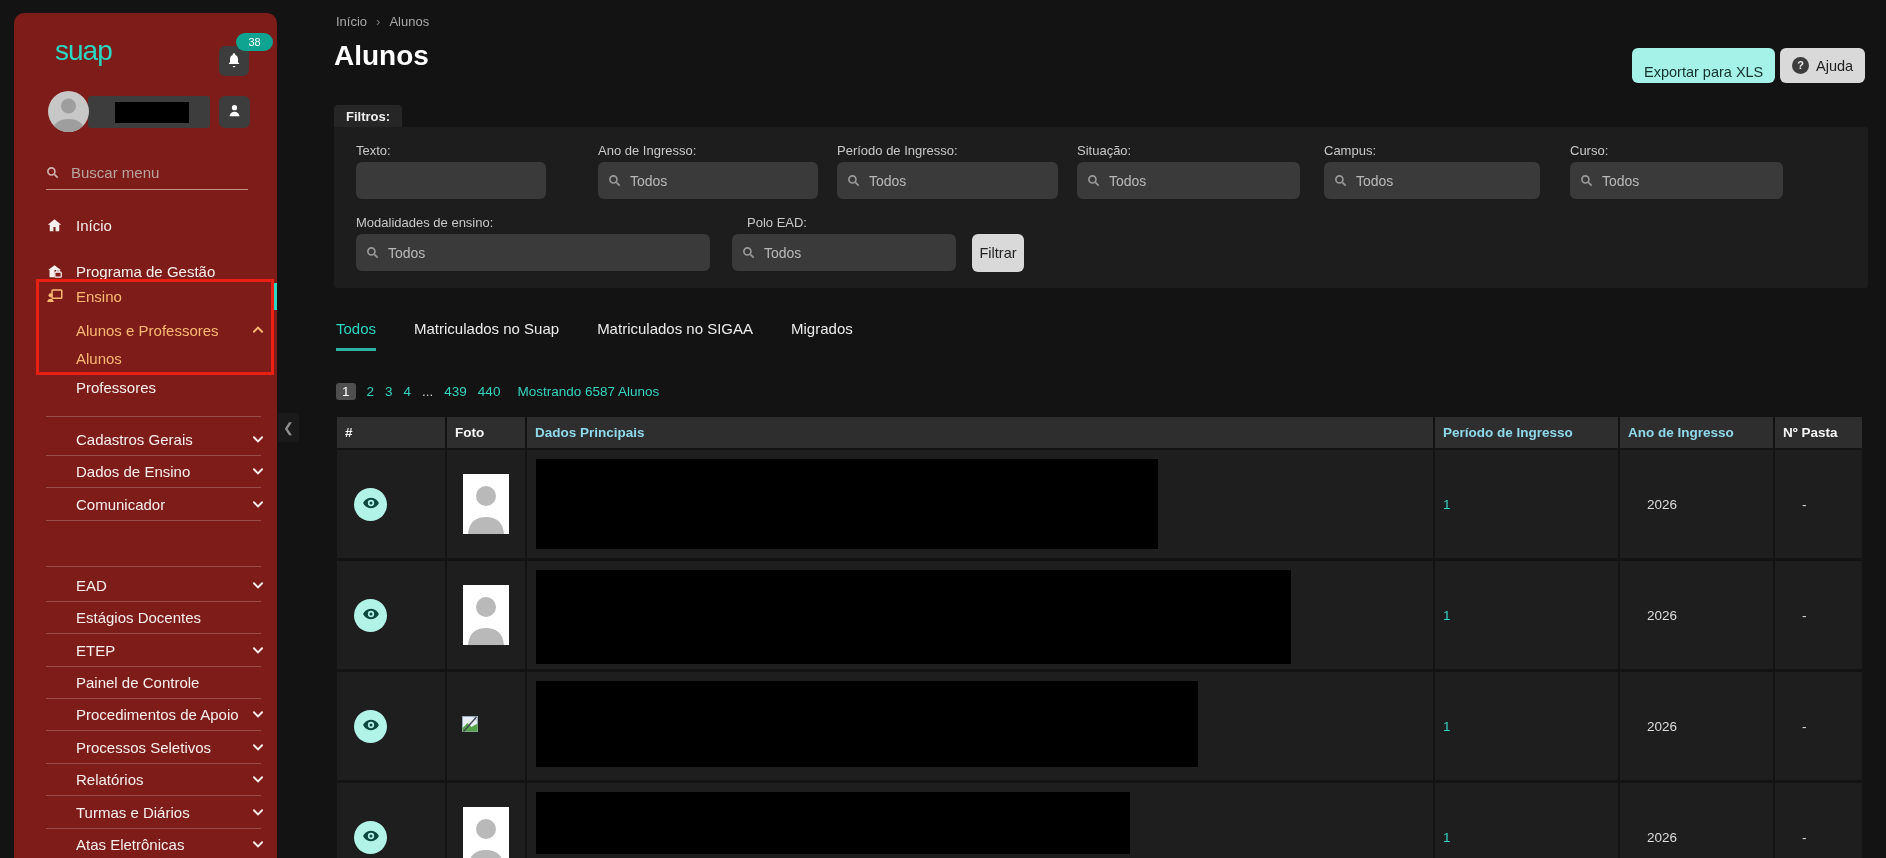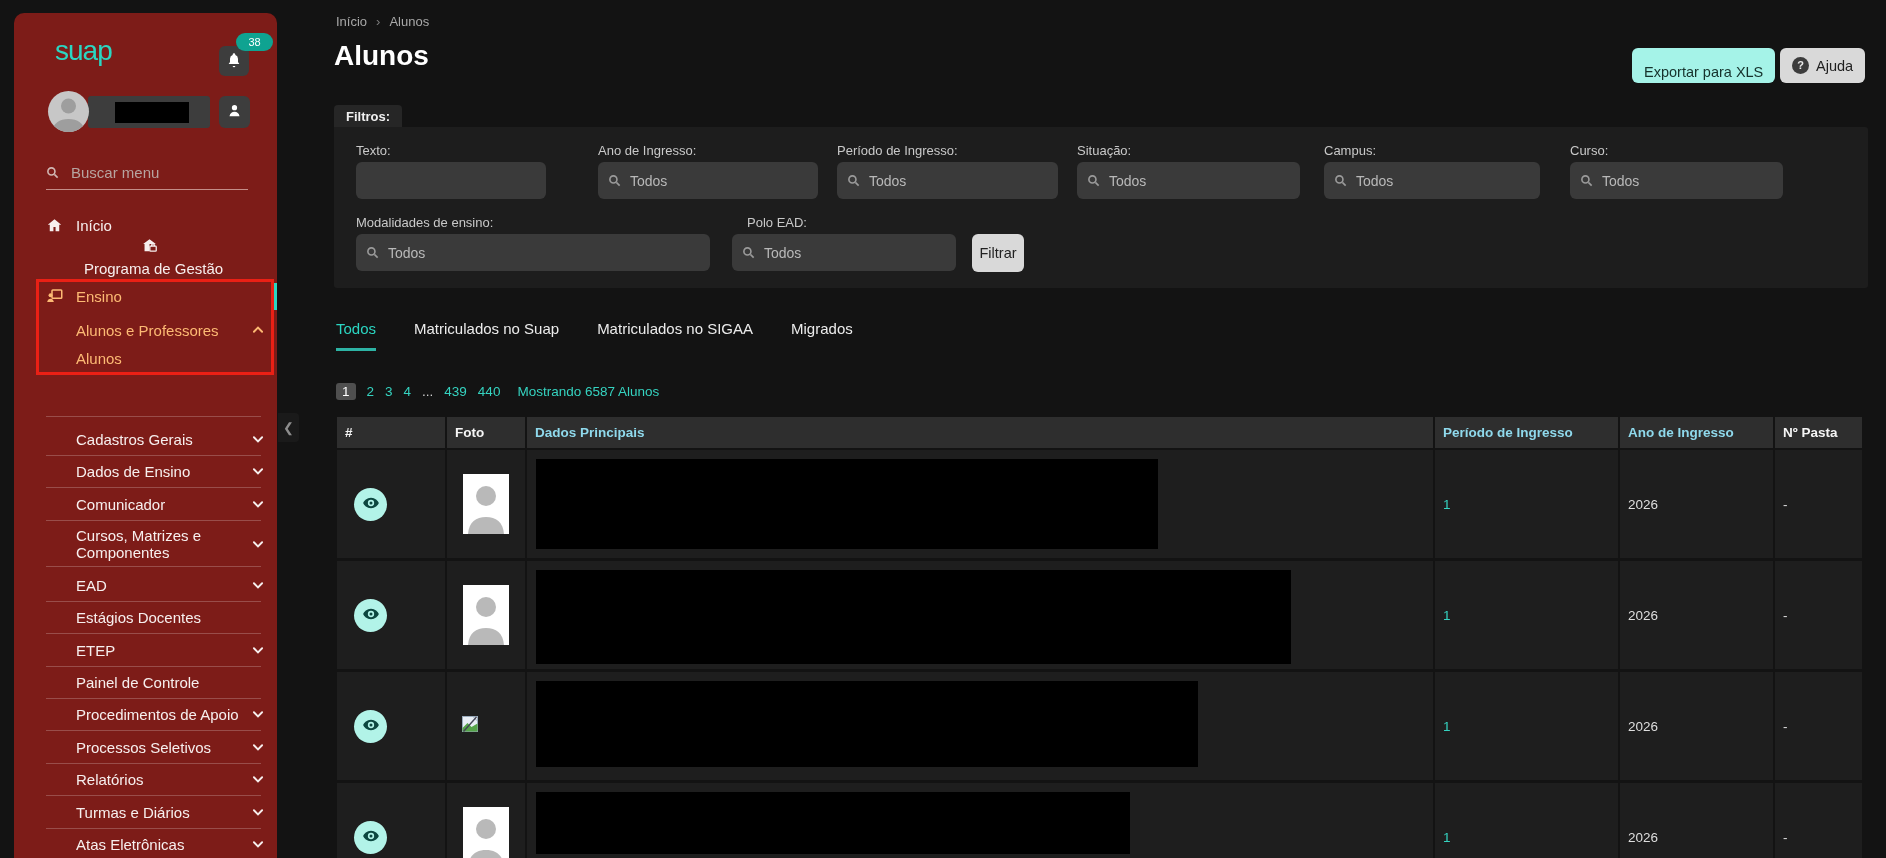--- a/index.html
+++ b/index.html
@@ -85,21 +85,21 @@
   .td-view{justify-content:flex-start;}
   .eye-btn{width:33px;height:33px;border-radius:50%;background:#b2f3e8;color:#0c4740;margin-left:17px;
         display:flex;align-items:center;justify-content:center;padding:0;}
   .td-foto{justify-content:center;}
   .td-foto.left{justify-content:flex-start;padding-left:14px;}
   .photo{width:46px;height:60px;background:#fff;overflow:hidden;display:flex;}
   .td-dados{flex-direction:column;align-items:flex-start;justify-content:flex-start;}
   .redact-box{background:#000;margin:9px 0 0 9px;}
   .td-mid{padding-left:8px;font-size:13.5px;}
   .val-link{color:#35d3c0;cursor:pointer;}
-  .val-plain{color:#dedede;}
+  .val-plain{color:#dedede;margin-left:19px;}
 </style>
 </head>
 <body>
 
 <div>
 
   <aside class="sidebar">
     <div class="logo">suap</div>
     <button class="bell-btn">
       <span id="bell-ic"><svg viewBox="0 0 24 24" width="16" height="16" fill="currentColor">
@@ -134,21 +134,21 @@
     </div>
     <nav id="menu">
         <div class="m-item" style="top: 196px;">
           <span class="m-ico">
             <svg viewBox="0 0 24 24" width="17" height="17" fill="currentColor">
               <path d="M12 3 2.5 11h2.8v9h5.2v-6h3v6h5.2v-9h2.8z"></path>
             </svg>
           </span>
           <span class="m-lbl">Início</span>
         </div>
-        <div class="m-item" style="top: 217px; flex-direction: column;">
+        <div class="m-item" style="top: 242px;">
           <span class="m-ico">
             <svg viewBox="0 0 24 24" width="17" height="17">
               <path d="M12 3 3 10h2v10h7v-10h9z" fill="currentColor"></path>
               <rect x="12.5" y="13" width="9" height="7" rx="1" fill="none" stroke="currentColor" stroke-width="1.8"></rect>
               <path d="M15 13v-2h4v2" fill="none" stroke="currentColor" stroke-width="1.8"></path>
             </svg>
           </span>
           <span class="m-lbl">Programa de Gestão</span>
         </div>
         <div class="m-item accent" style="top: 267px;">
@@ -167,20 +167,24 @@
           <span class="m-chev">
             <svg viewBox="0 0 24 24" width="14" height="14" fill="none" stroke="currentColor" stroke-width="3.2" stroke-linecap="round">
               <path d="M5 15l7-7 7 7"></path>
             </svg>
           </span>
         </div>
         <div class="m-item accent" style="top: 329px;">
           <span class="m-ico"></span>
           <span class="m-lbl">Alunos</span>
         </div>
+        <div class="m-item" style="top: 358px;">
+          <span class="m-ico"></span>
+          <span class="m-lbl">Professores</span>
+        </div>
         <div class="m-div" style="top: 403px;"></div>
         <div class="m-item" style="top: 410px;">
           <span class="m-ico"></span>
           <span class="m-lbl">Cadastros Gerais</span>
           <span class="m-chev">
             <svg viewBox="0 0 24 24" width="14" height="14" fill="none" stroke="currentColor" stroke-width="3.2" stroke-linecap="round">
               <path d="M5 9l7 7 7-7"></path>
             </svg>
           </span>
         </div>
@@ -198,29 +202,20 @@
         <div class="m-item" style="top: 475px;">
           <span class="m-ico"></span>
           <span class="m-lbl">Comunicador</span>
           <span class="m-chev">
             <svg viewBox="0 0 24 24" width="14" height="14" fill="none" stroke="currentColor" stroke-width="3.2" stroke-linecap="round">
               <path d="M5 9l7 7 7-7"></path>
             </svg>
           </span>
         </div>
         <div class="m-div" style="top: 507px;"></div>
-        <div class="m-item" style="top: 514px;">
-          <span class="m-ico"></span>
-          <span class="m-lbl">Cursos, Matrizes e Componentes</span>
-          <span class="m-chev">
-            <svg viewBox="0 0 24 24" width="14" height="14" fill="none" stroke="currentColor" stroke-width="3.2" stroke-linecap="round">
-              <path d="M5 9l7 7 7-7"></path>
-            </svg>
-          </span>
-        </div>
         <div class="m-div" style="top: 553px;"></div>
         <div class="m-item" style="top: 556px;">
           <span class="m-ico"></span>
           <span class="m-lbl">EAD</span>
           <span class="m-chev">
             <svg viewBox="0 0 24 24" width="14" height="14" fill="none" stroke="currentColor" stroke-width="3.2" stroke-linecap="round">
               <path d="M5 9l7 7 7-7"></path>
             </svg>
           </span>
         </div>

